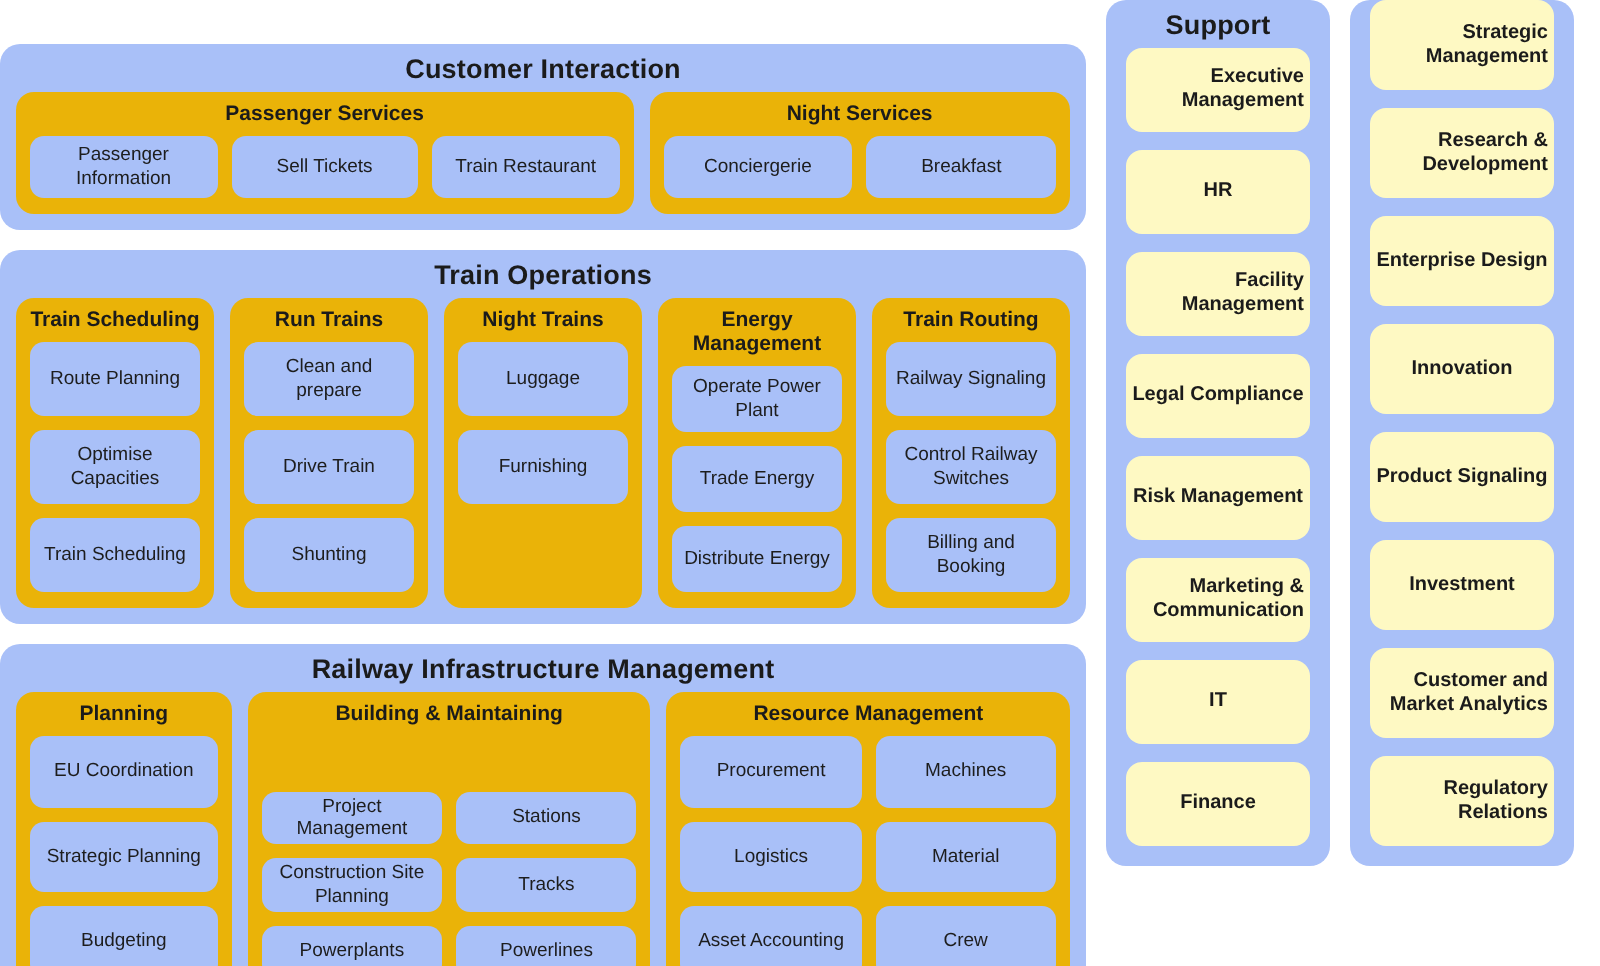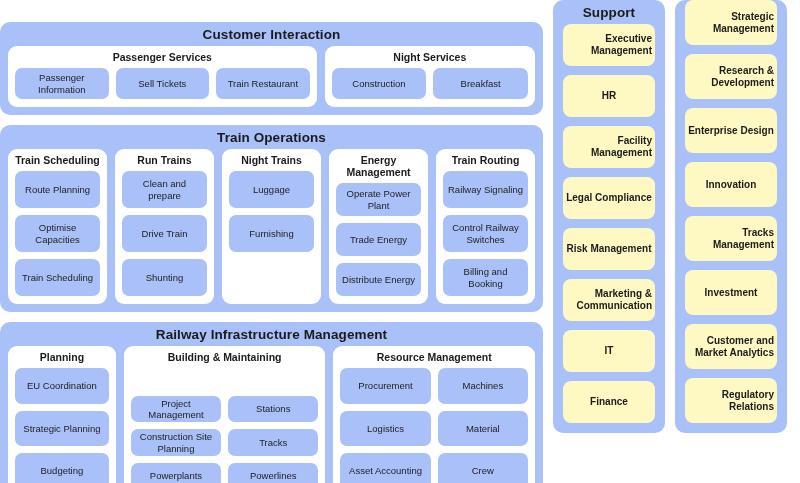--- a/index.html
+++ b/index.html
@@ -38,21 +38,21 @@
     font-weight: bold;
     font-size: 13.5px;
     color: #1b1b1b;
     letter-spacing: 0.1px;
     padding: 5px 4px 4px 4px;
     flex: 0 0 auto;
   }
 
   
   .card {
-    background: #ffffff;
+    background: #eab308;
     border-radius: 9px;
     box-sizing: border-box;
     display: flex;
     flex-direction: column;
     padding: 5px 7px 8px 7px;
   }
   .card-title {
     text-align: center;
     font-weight: bold;
     font-size: 10.5px;
@@ -189,21 +189,21 @@
             <div class="card-col">
               <div class="tile">Train Restaurant</div>
             </div>
           </div>
         </div>
 
         <div class="card" id="card-night-services">
           <div class="card-title">Night Services</div>
           <div class="card-body">
             <div class="card-col">
-              <div class="tile">Construction</div>
+              <div class="tile">Conciergerie</div>
             </div>
             <div class="card-col">
               <div class="tile">Breakfast</div>
             </div>
           </div>
         </div>
 
       </div>
     </section>
 
@@ -334,20 +334,20 @@
       <div class="lane-item">Finance</div>
     </div>
   </section>
 
   <section class="group lane" id="lane-change">
     <div class="group-body">
       <div class="lane-item">Strategic Management</div>
       <div class="lane-item">Research &amp; Development</div>
       <div class="lane-item">Enterprise Design</div>
       <div class="lane-item">Innovation</div>
-      <div class="lane-item">Tracks Management</div>
+      <div class="lane-item">Product Signaling</div>
       <div class="lane-item">Investment</div>
       <div class="lane-item">Customer and Market Analytics</div>
       <div class="lane-item">Regulatory Relations</div>
     </div>
   </section>
 
 </div>
 
 </body></html>

